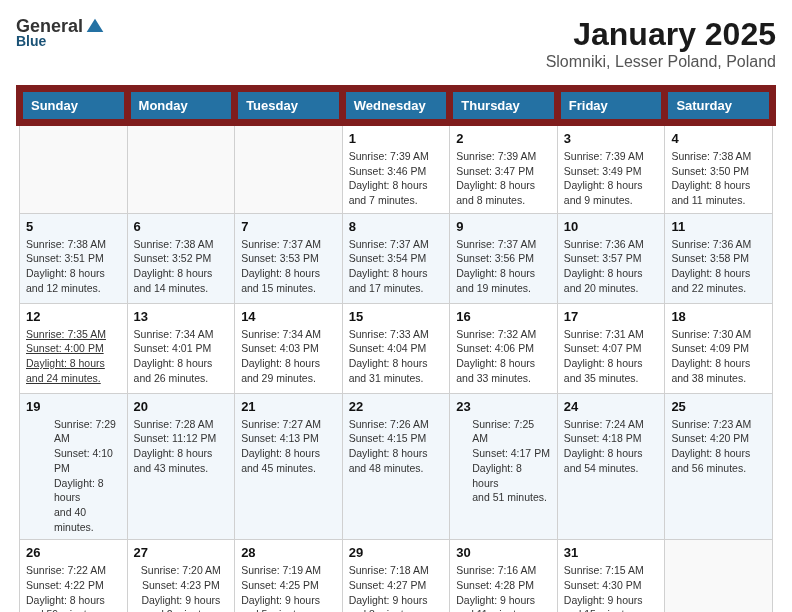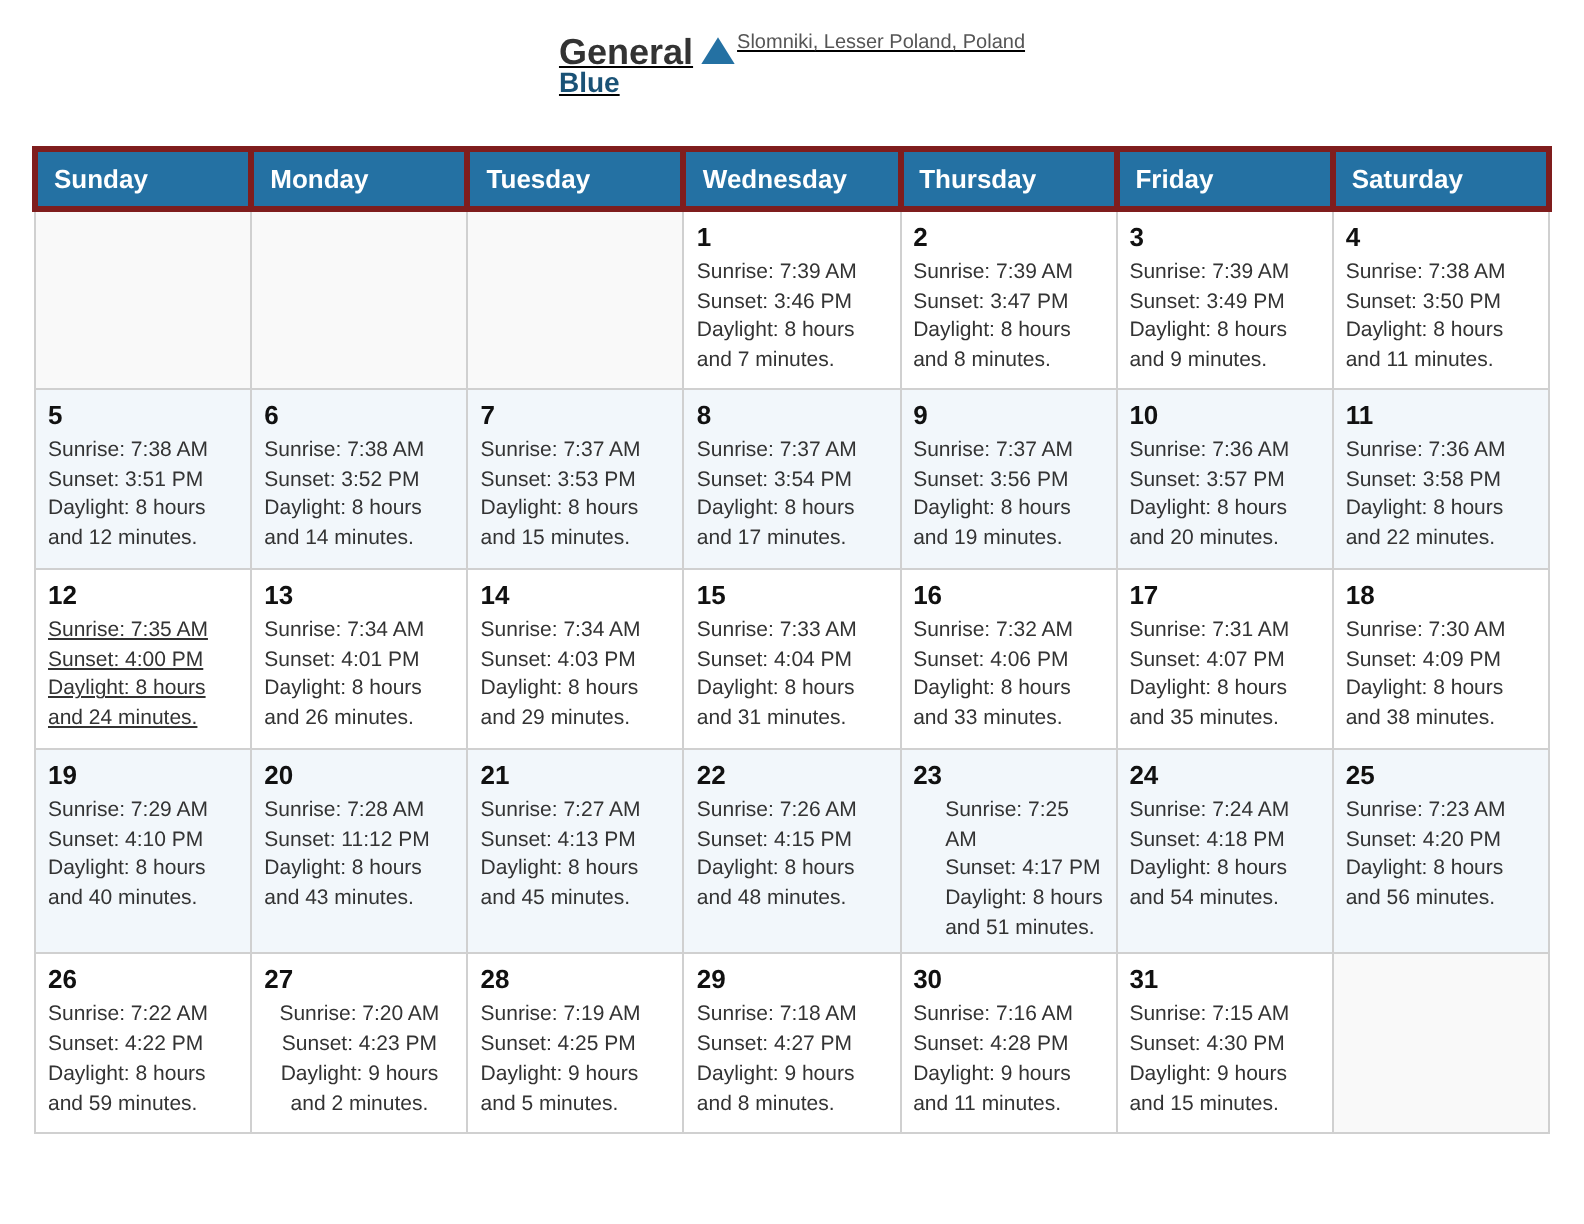--- a/index.html
+++ b/index.html
@@ -5,24 +5,23 @@
     * { box-sizing: border-box; margin: 0; padding: 0; }
     body {
       font-family: Arial, sans-serif;
       background: #fff;
       width: 792px;
       min-height: 612px;
       padding: 16px;
     }
     .header {
       display: flex;
-      justify-content: center;
+      justify-content: space-between;
       align-items: flex-start;
-      margin-bottom: 24px;
-      text-decoration: underline;
+      margin-bottom: 14px;
     }
     .logo {
       display: flex;
       flex-direction: column;
       align-items: flex-start;
     }
     .logo-text {
       display: flex;
       align-items: center;
       gap: 0;
@@ -44,36 +43,36 @@
     }
     .title-section {
       text-align: right;
     }
     .month-title {
       font-size: 32px;
       font-weight: bold;
       color: #1a1a1a;
     }
     .subtitle {
-      font-size: 10px;
+      font-size: 16px;
       color: #555;
     }
     table {
       width: 100%;
       border-collapse: collapse;
       table-layout: fixed;
     }
     th {
       background-color: #2471a3;
       color: white;
       text-align: left;
       padding: 6px 8px;
       font-size: 13px;
       font-weight: bold;
-      border: 3px solid #7f1d1d;
+      border: 7px solid #7f1d1d;
     }
     td {
       border: 1px solid #d0d0d0;
       vertical-align: top;
       padding: 5px 6px;
       font-size: 11px;
       color: #333;
       height: 90px;
       background: #fff;
     }
@@ -105,20 +104,21 @@
   <div class="logo">
     <div class="logo-text">
       <span class="logo-general">General</span>
       <svg class="logo-icon" viewBox="0 0 24 24">
         <polygon points="12,2 22,18 2,18" fill="#2471a3"></polygon>
       </svg>
     </div>
     <span class="logo-blue" style="margin-top:-4px;">Blue</span>
   </div>
   <div class="title-section">
+    <div class="month-title">January 2025</div>
     <div class="subtitle">Slomniki, Lesser Poland, Poland</div>
   </div>
 </div>
 
 <table>
   <thead>
     <tr>
     <th>Sunday</th>
         <th>Monday</th>
         <th>Tuesday</th>
@@ -260,21 +260,21 @@
           <div class="day-number">18</div>
           <div class="cell-text" style="white-space: pre-line;">Sunrise: 7:30 AM
 Sunset: 4:09 PM
 Daylight: 8 hours
 and 38 minutes.</div>
         </td>
       </tr>
       <tr>
         <td>
           <div class="day-number">19</div>
-          <div class="cell-text" style="white-space: pre-line;">Sunrise: 7:29 AM
+          <div class="cell-text" style="white-space: pre-line; margin-left: 28px;">Sunrise: 7:29 AM
 Sunset: 4:10 PM
 Daylight: 8 hours
 and 40 minutes.</div>
         </td>
         <td>
           <div class="day-number">20</div>
           <div class="cell-text" style="white-space: pre-line;">Sunrise: 7:28 AM
 Sunset: 11:12 PM
 Daylight: 8 hours
 and 43 minutes.</div>

